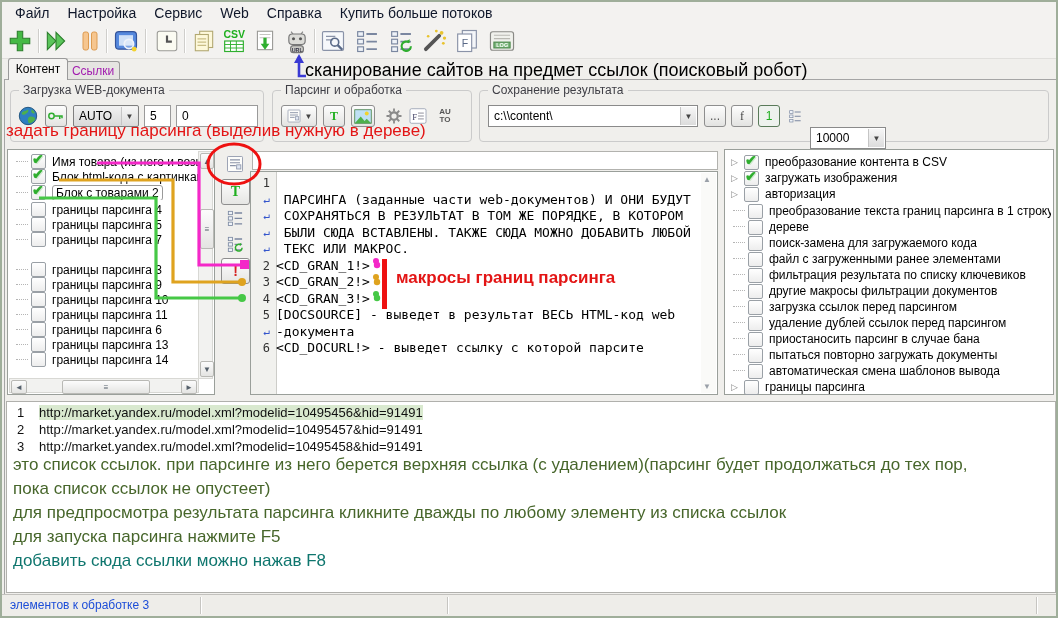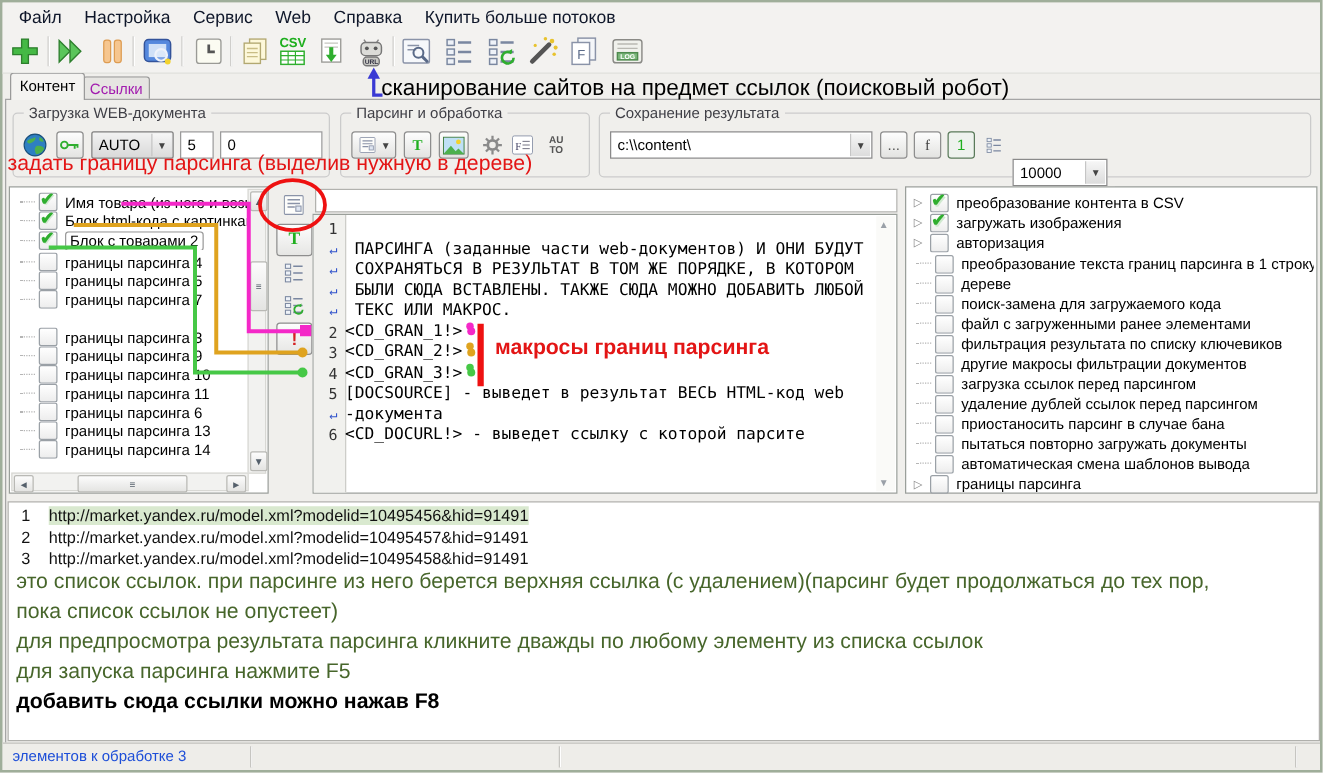--- a/index.html
+++ b/index.html
@@ -550,21 +550,21 @@
       <span class="urltext">http://market.yandex.ru/model.xml?modelid=10495457&amp;hid=91491</span>
     </div>
   <div class="urlrow" style="top:36px;">
       <span class="urlnum">3</span>
       <span class="urltext">http://market.yandex.ru/model.xml?modelid=10495458&amp;hid=91491</span>
     </div>
   <div class="note" style="left:6px;top:53px;color:#47662b;">это список ссылок. при парсинге из него берется верхняя ссылка (с удалением)(парсинг будет продолжаться до тех пор,</div>
   <div class="note" style="left:6px;top:77px;color:#47662b;">пока список ссылок не опустеет)</div>
   <div class="note" style="left:6px;top:101px;color:#47662b;">для предпросмотра результата парсинга кликните дважды по любому элементу из списка ссылок</div>
   <div class="note" style="left:6px;top:125px;color:#47662b;">для запуска парсинга нажмите F5</div>
-  <div class="note" style="left:6px;top:149px;color:#000000;font-weight:bold;">добавить сюда ссылки можно нажав F8</div>
+  <div class="note" style="left:6px;top:149px;color:#0f766e;">добавить сюда ссылки можно нажав F8</div>
 </div>
 
 <div class="abs statusbar"></div>
 <div class="anote" style="left:8px;top:596px;font-size:12px;color:#1d4ed8;">элементов к обработке 3</div>
 <div class="ssep" style="left:198px"></div>
 <div class="ssep" style="left:445px"></div>
 <div class="ssep" style="left:1034px"></div>
 
 <svg width="0" height="0" style="position:absolute">
   <defs>

